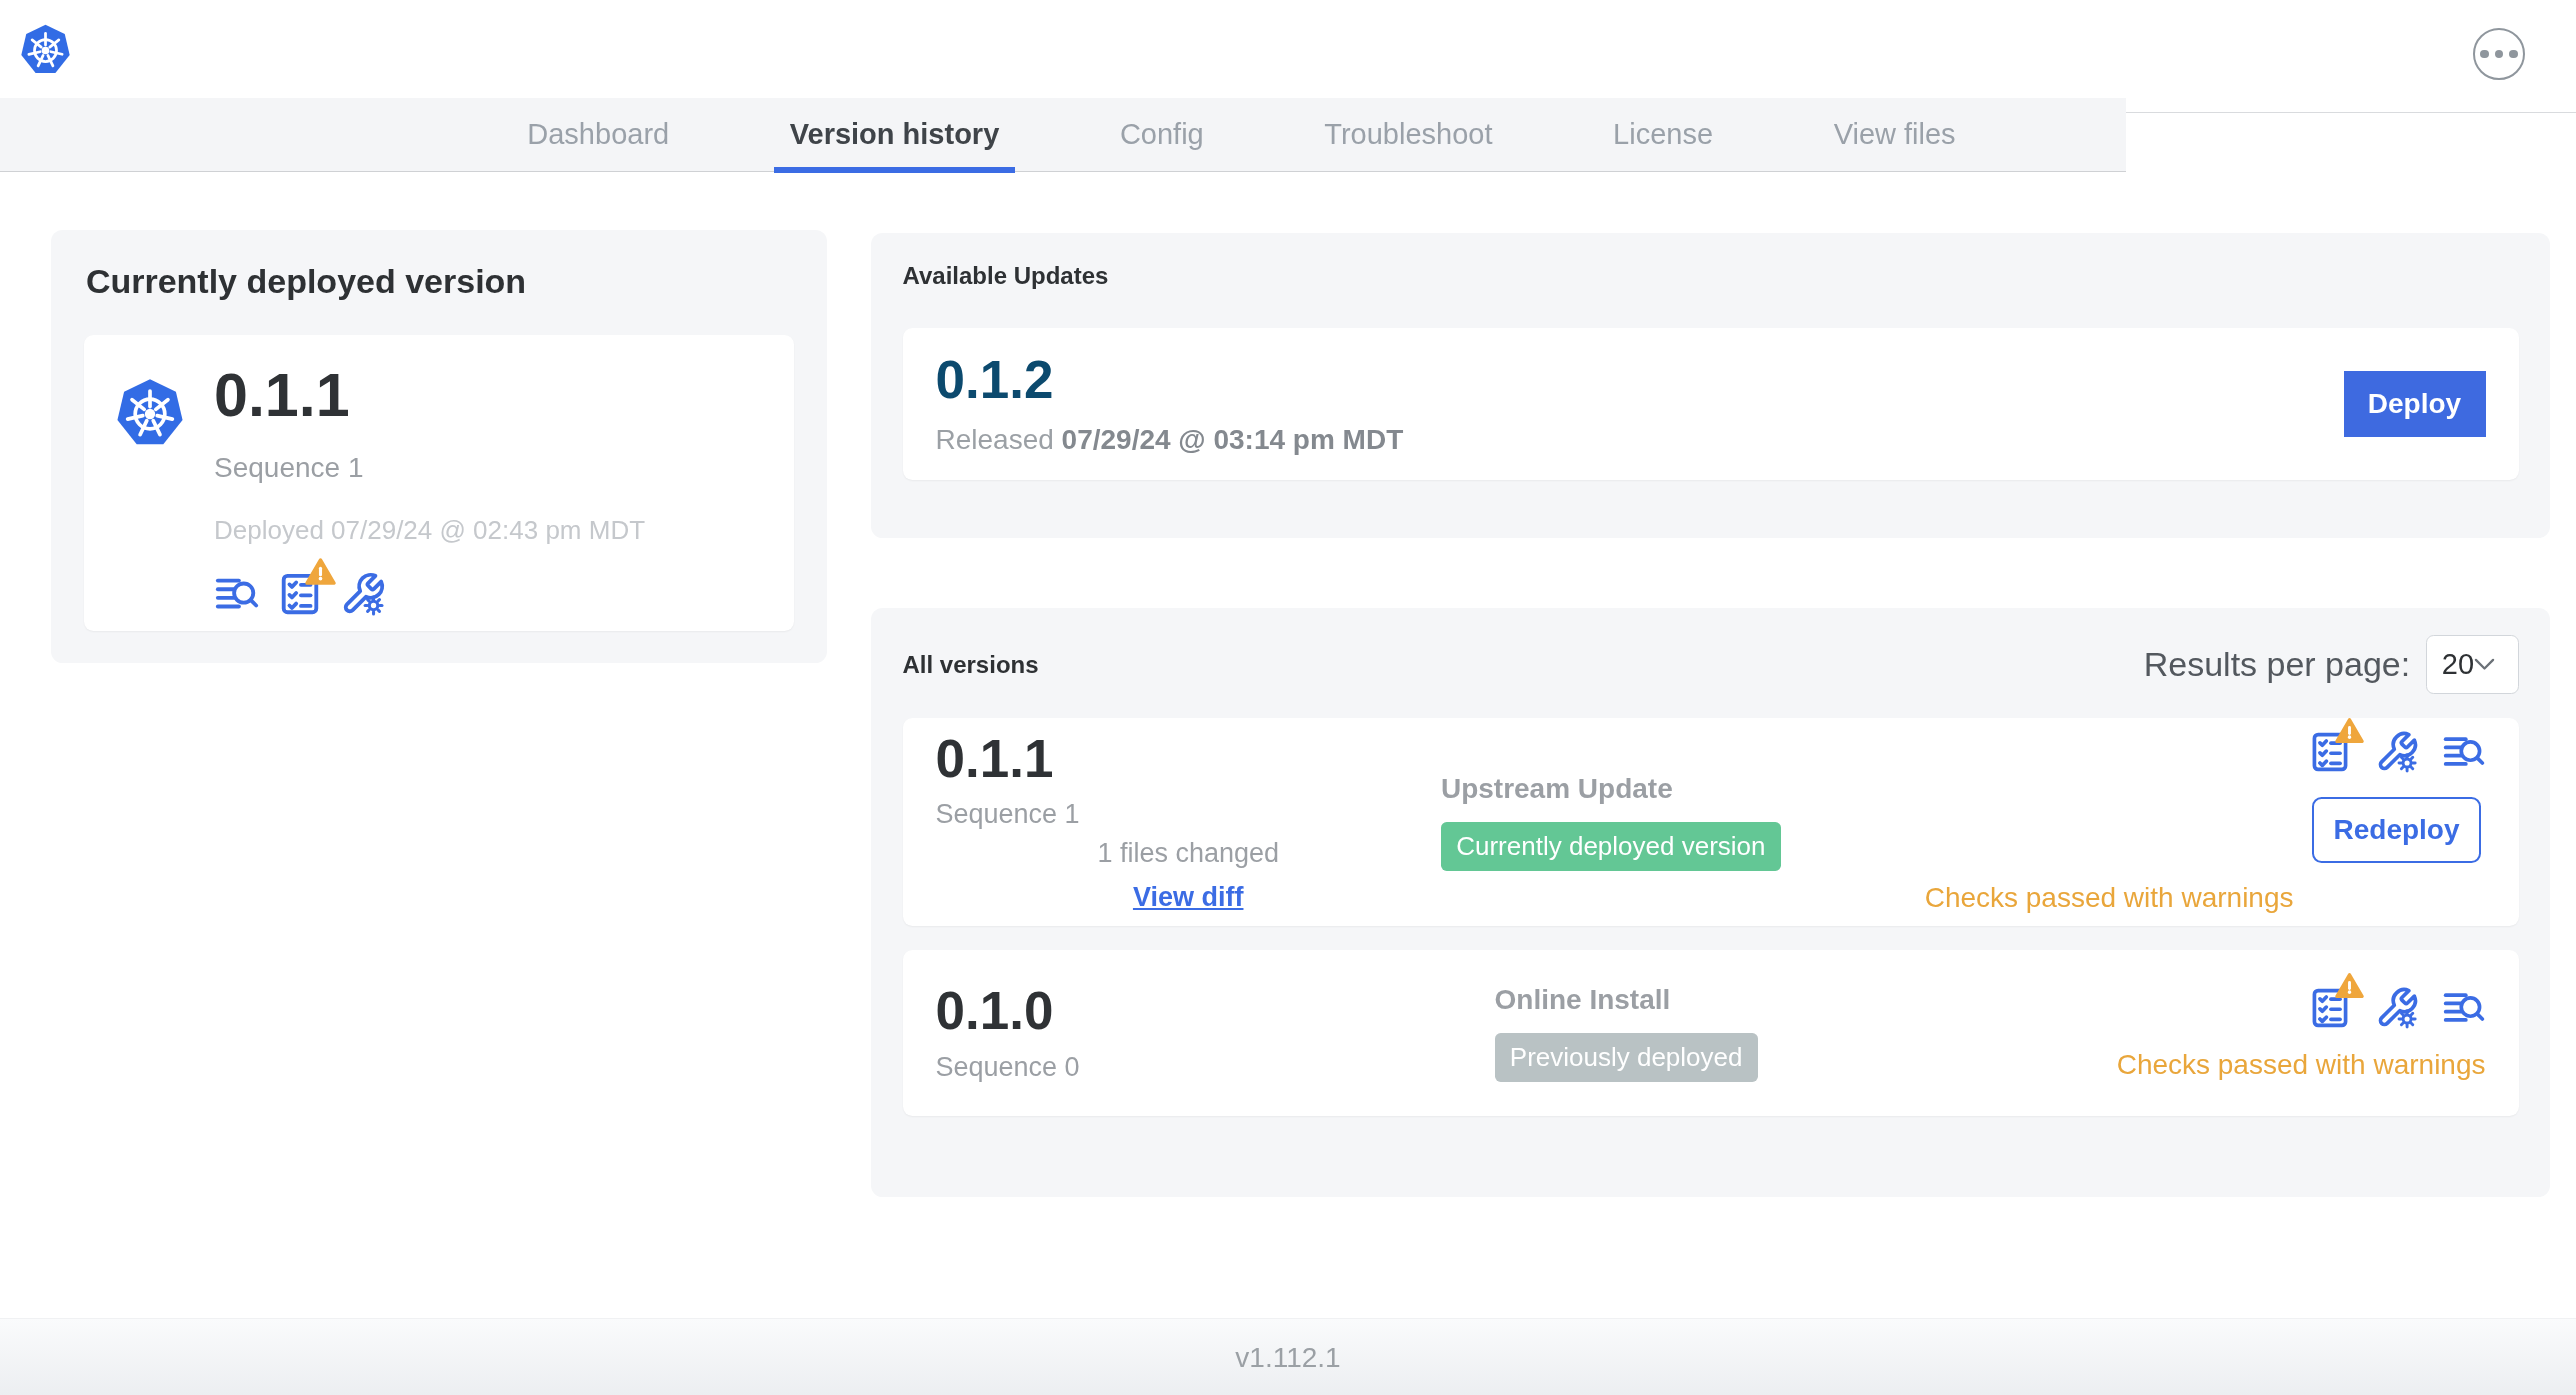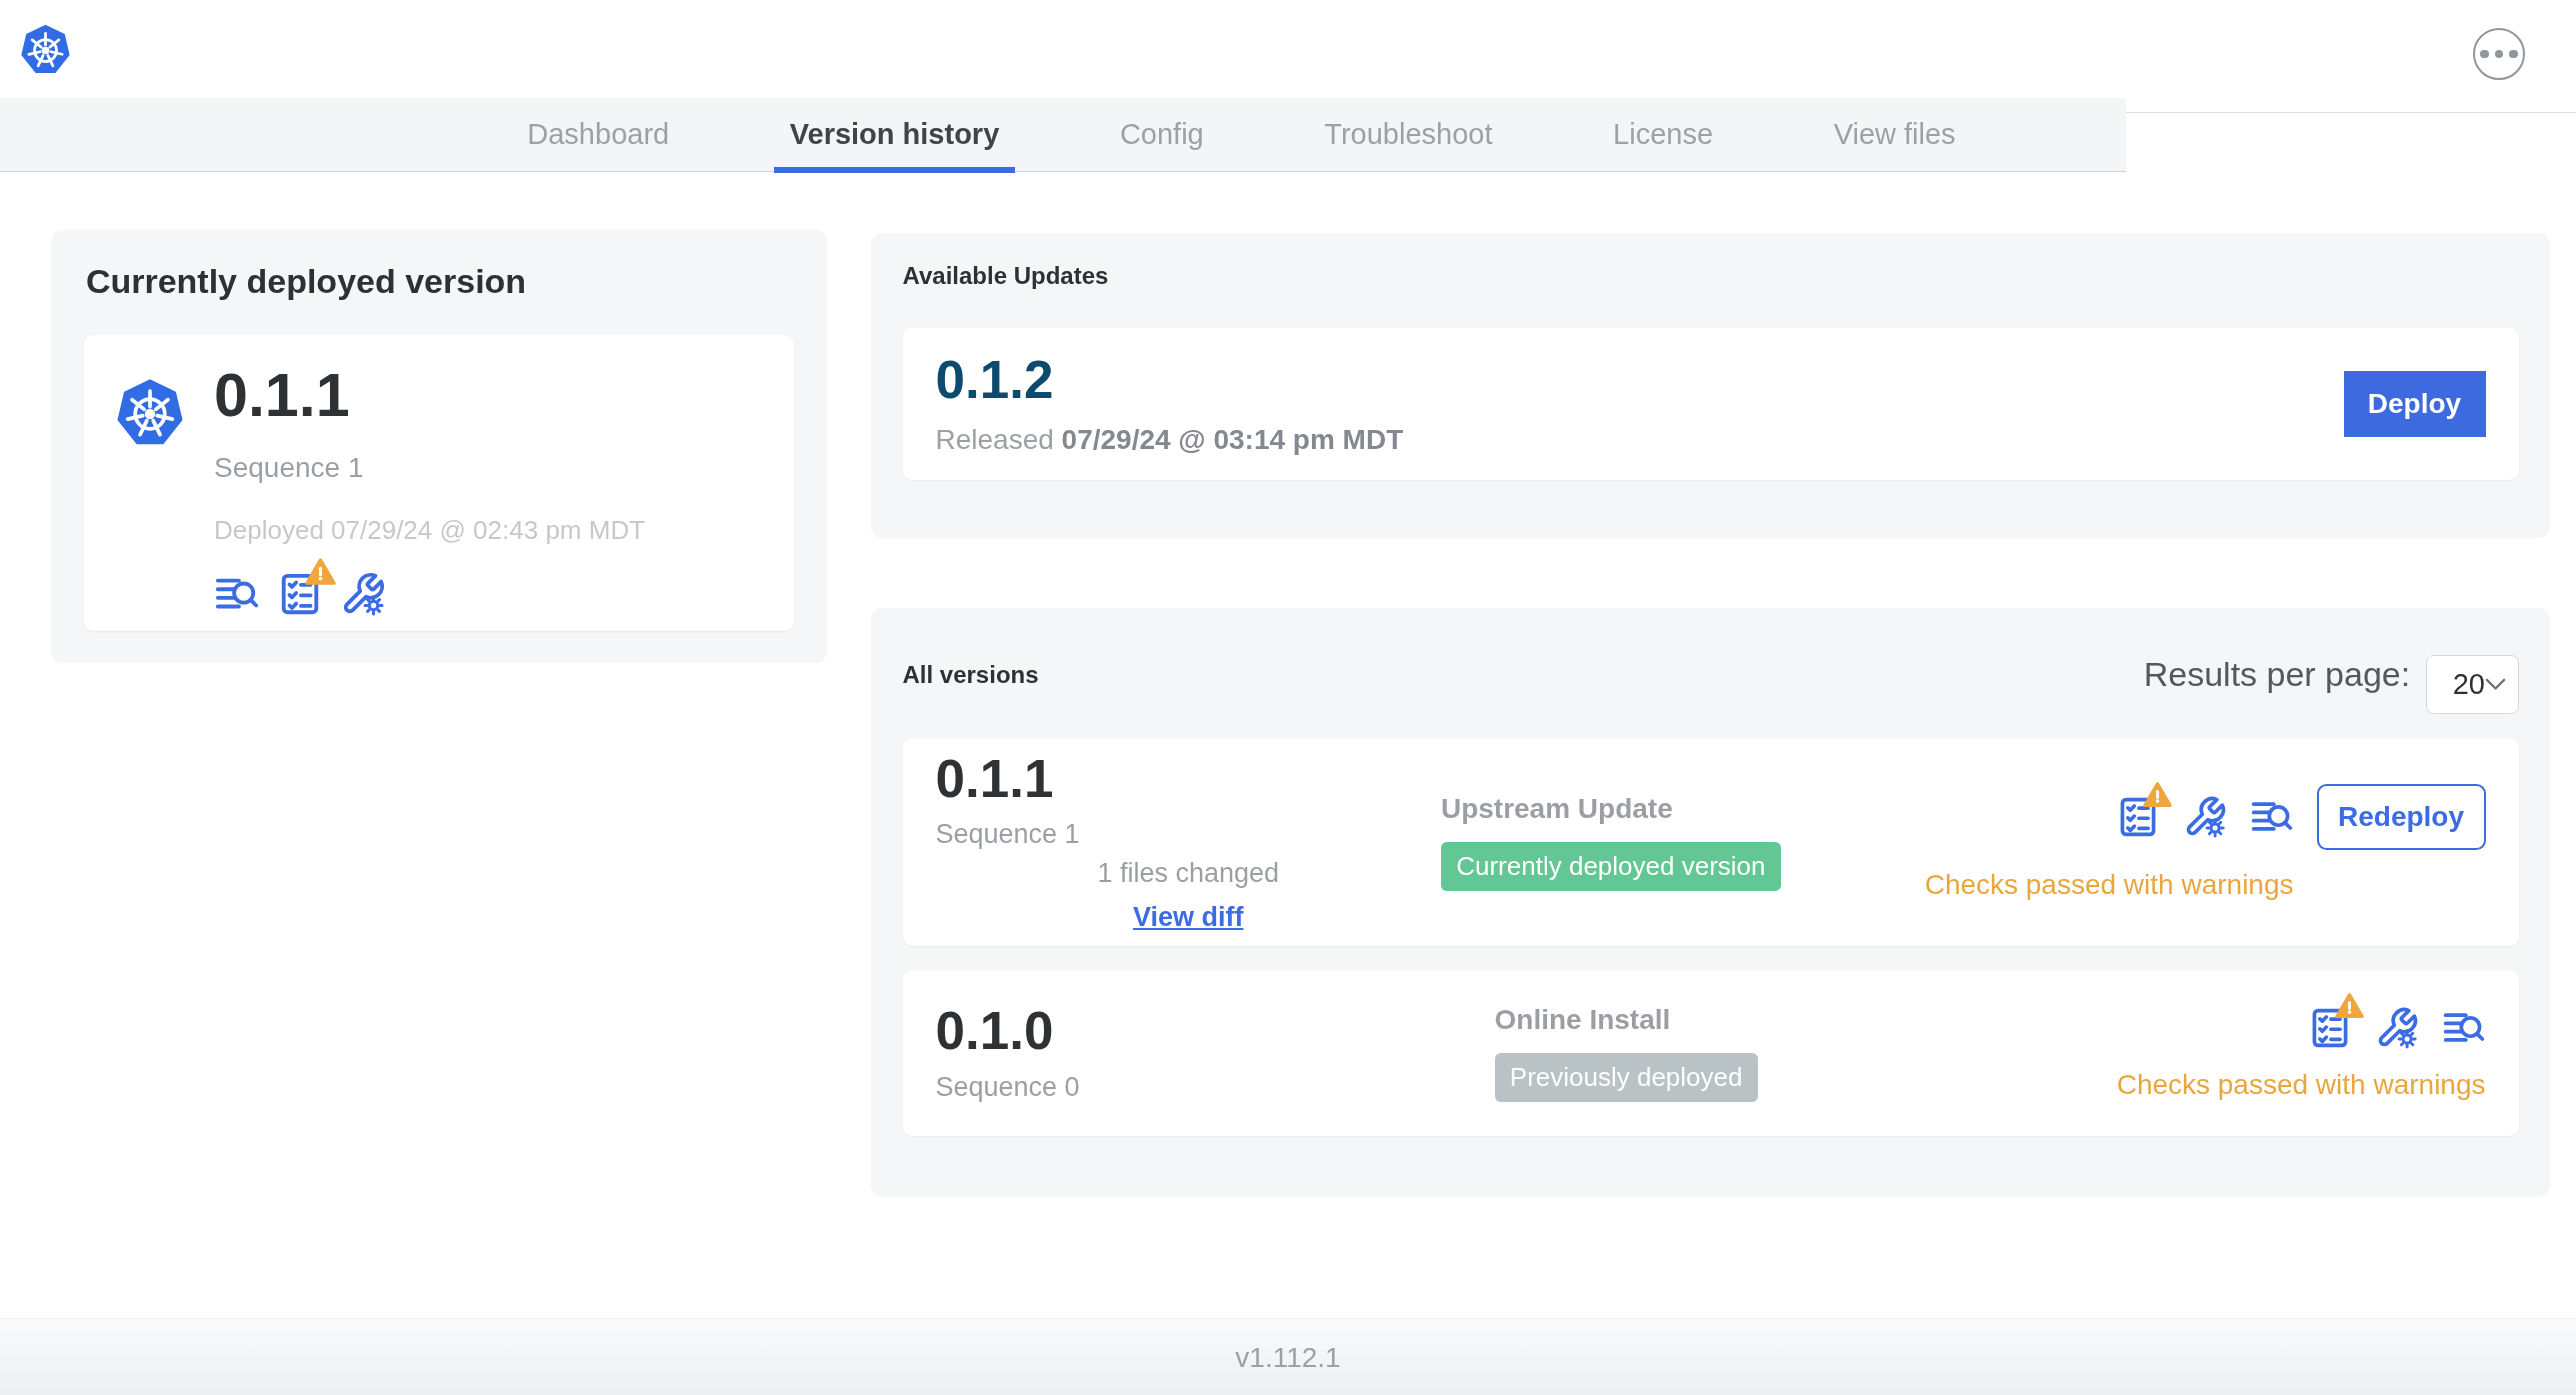--- a/index.html
+++ b/index.html
@@ -82,41 +82,41 @@
     background:#3e6ae0; color:#fff; font-size:28px; font-weight:bold;
     font-family:inherit; cursor:pointer;
   }
   
   .card-versions { left:871px; top:608px; width:1679px; height:589px; padding:27px 31.5px; }
   .versions-head { display:flex; align-items:center; }
   .rpp { margin-left:auto; display:flex; align-items:center; gap:15.3px; }
   .rpp-label { font-size:34px; color:#53585e; }
   .select {
     width:93px; height:59px; border:1.9px solid #d2d6db; border-radius:7.6px; background:#fff;
-    display:flex; align-items:center; justify-content:flex-end;
-    padding:0 11.5px 0 15.3px; font-size:29px; color:#2e3134; cursor:pointer;margin-top:20px;
+    display:flex; align-items:center; justify-content:flex-start;
+    padding:0 11.5px 0 15.3px; font-size:29px; color:#2e3134; cursor:pointer;
   }
   .vrow { height:208px; margin-top:24px; padding:0 33px; display:flex; align-items:center; }
   .vrow.short { height:166px; }
   .vrow:first-of-type { margin-top:38px; }
   .vcol-left { width:559px; }
   .ver-row { font-size:53px; font-weight:bold; line-height:55px; color:#2f3235; }
   .seq-row { font-size:27px; color:#9b9fa4; margin-top:13.4px; }
   .files-line { display:flex; align-items:center; gap:13px; font-size:27px; color:#9b9fa4; margin-top:7.6px;flex-direction:column; }
   .link { color:#3b6ce4; font-weight:bold; text-decoration:underline; cursor:pointer; }
   .vcol-mid { width:535px; }
   .src-label { font-size:28px; font-weight:bold; color:#9b9fa4; }
   .badge {
     display:inline-block; margin-top:17px; padding:8.6px 15.3px; border-radius:5.7px;
     font-size:26px; color:#fff; white-space:nowrap;
   }
   .badge.green { background:#63c795; }
   .badge.gray { background:#b9c2c4; }
   .vcol-right { margin-left:auto; display:flex; flex-direction:column; align-items:flex-end; }
-  .actions { display:flex; align-items:center; gap:23px; }
+  .actions { display:flex; align-items:center; gap:23px;flex-direction:column; }
   .row-icons { display:flex; align-items:center; gap:23px; }
   .aicon.sm { width:44px; height:44px; }
   .aicon.sm .warn-badge { top:-13.4px; right:-12.4px; width:29px; height:27px; }
   .btn-outline {
     width:169px; height:66px; border:2.4px solid #3b6ce4; border-radius:9.5px;
     background:#fff; color:#3b6ce4; font-size:28px; font-weight:bold;
     font-family:inherit; cursor:pointer;
   }
   .status-warn { font-size:28px; color:#e9a63b; margin-top:19px; white-space:nowrap; }
   .status-warn.offset { margin-right:192px; }

